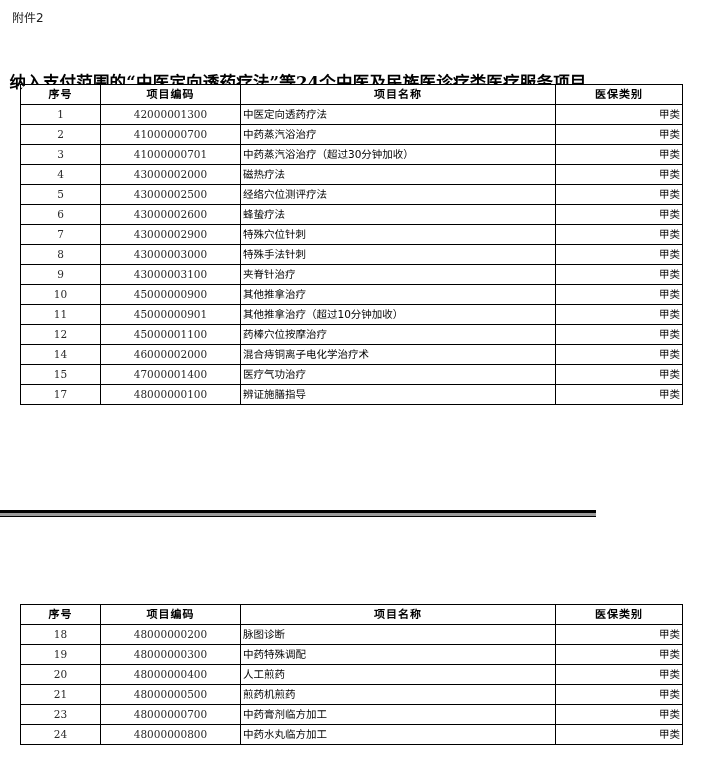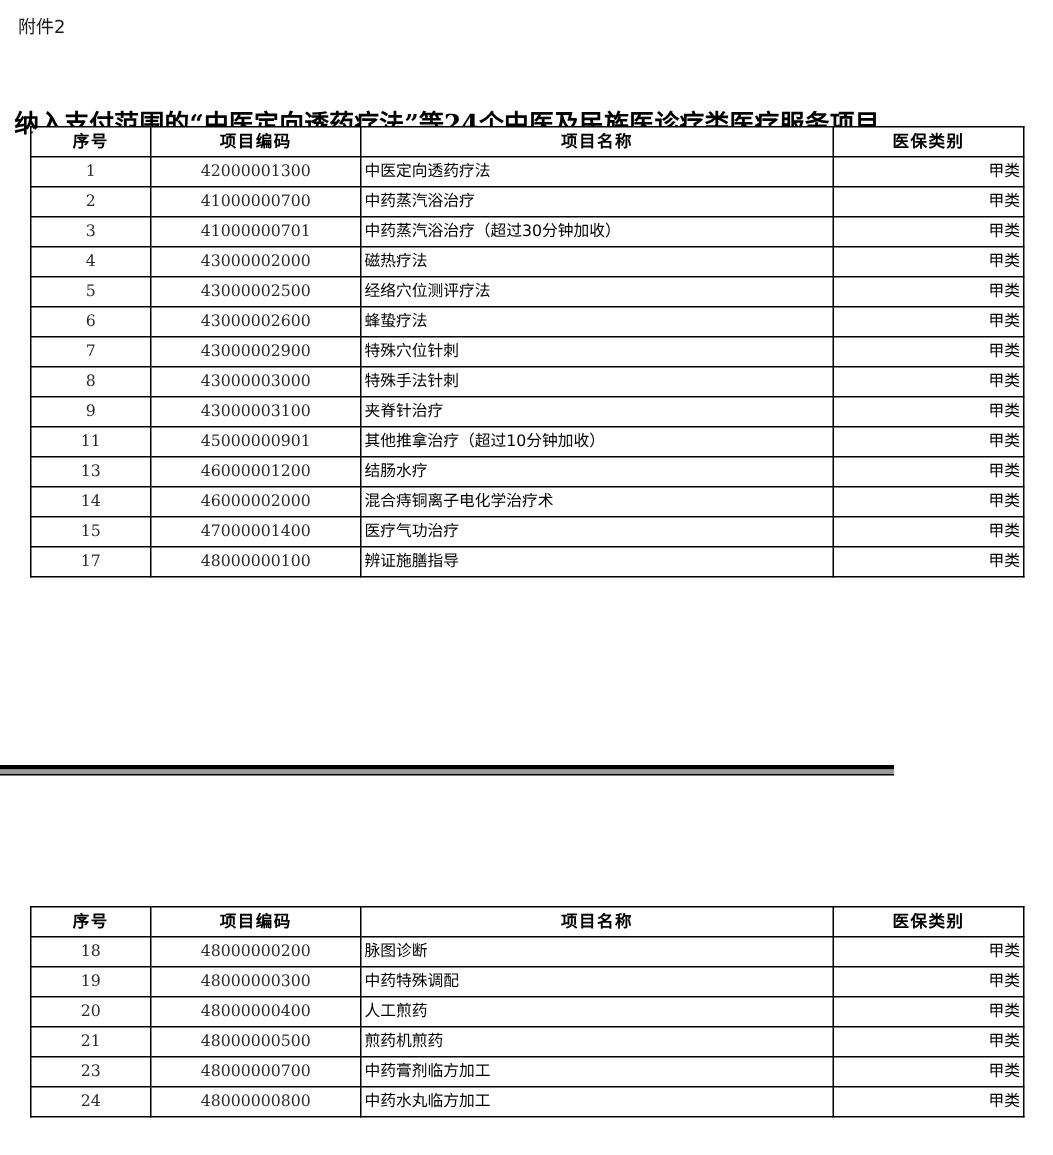--- a/index.html
+++ b/index.html
@@ -226,29 +226,35 @@
           <td class="col-name col-name-cell">特殊手法针刺</td>
           <td class="col-cat col-cat-cell">甲类</td>
         </tr>
         <tr>
           <td class="col-seq col-seq-cell">9</td>
           <td class="col-code col-code-cell">43000003100</td>
           <td class="col-name col-name-cell">夹脊针治疗</td>
           <td class="col-cat col-cat-cell">甲类</td>
         </tr>
         <tr>
+          <td class="col-seq col-seq-cell">10</td>
+          <td class="col-code col-code-cell">45000000900</td>
+          <td class="col-name col-name-cell">其他推拿治疗</td>
+          <td class="col-cat col-cat-cell">甲类</td>
+        </tr>
+        <tr>
           <td class="col-seq col-seq-cell">11</td>
           <td class="col-code col-code-cell">45000000901</td>
           <td class="col-name col-name-cell">其他推拿治疗（超过10分钟加收）</td>
           <td class="col-cat col-cat-cell">甲类</td>
         </tr>
         <tr>
-          <td class="col-seq col-seq-cell">13</td>
-          <td class="col-code col-code-cell">46000001200</td>
-          <td class="col-name col-name-cell">结肠水疗</td>
+          <td class="col-seq col-seq-cell">12</td>
+          <td class="col-code col-code-cell">45000001100</td>
+          <td class="col-name col-name-cell">药棒穴位按摩治疗</td>
           <td class="col-cat col-cat-cell">甲类</td>
         </tr>
         <tr>
           <td class="col-seq col-seq-cell">14</td>
           <td class="col-code col-code-cell">46000002000</td>
           <td class="col-name col-name-cell">混合痔铜离子电化学治疗术</td>
           <td class="col-cat col-cat-cell">甲类</td>
         </tr>
         <tr>
           <td class="col-seq col-seq-cell">15</td>

